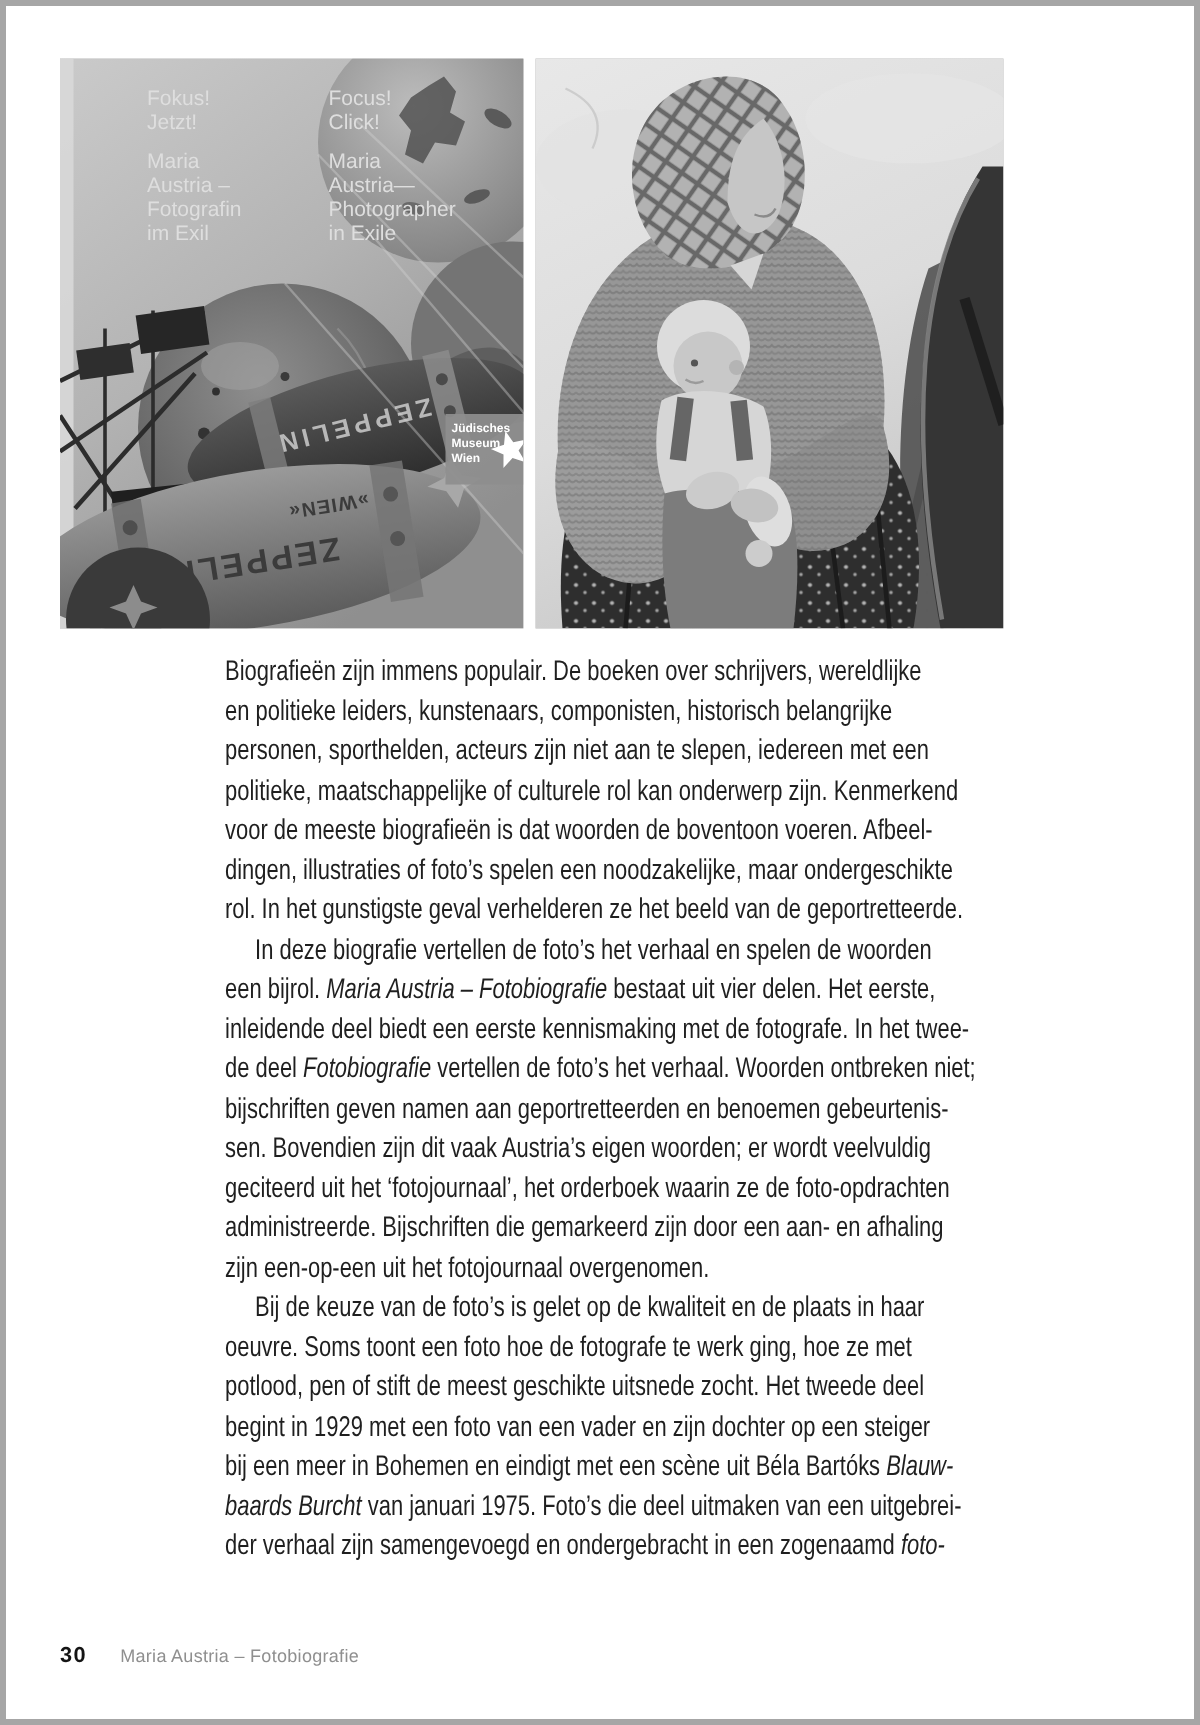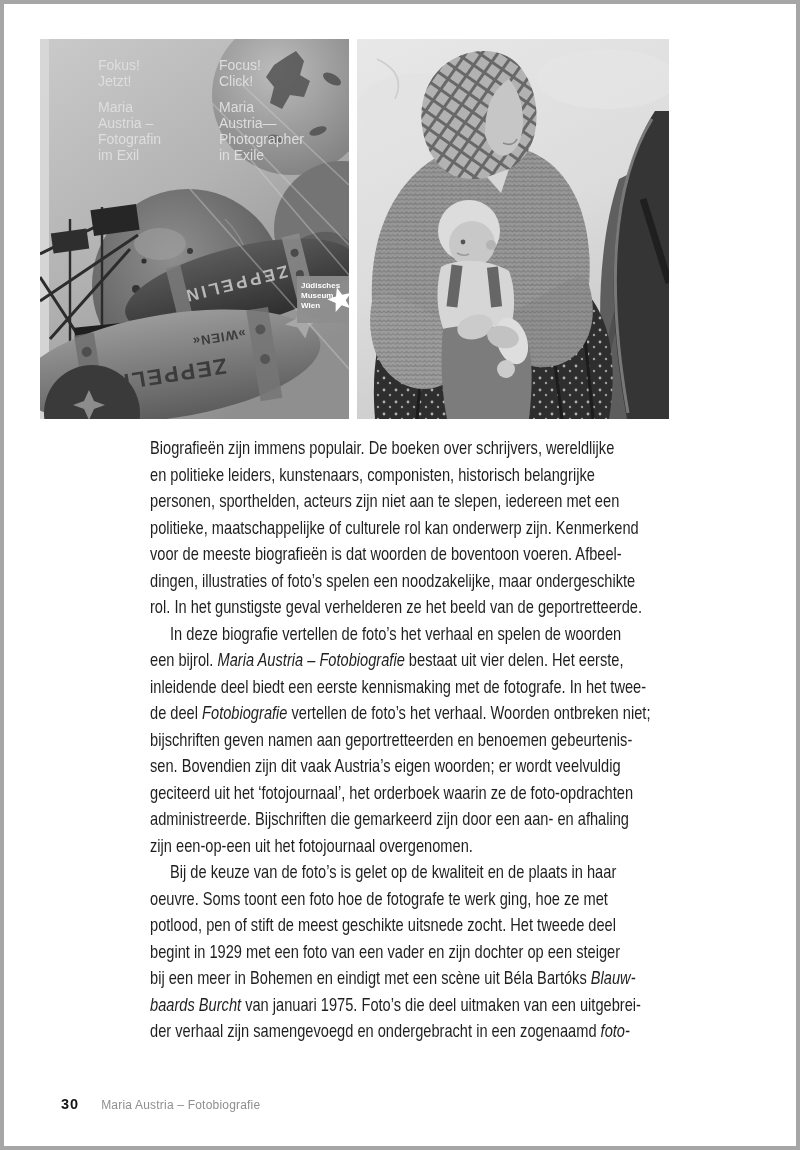--- a/index.html
+++ b/index.html
@@ -13,21 +13,21 @@
   .photo.portrait{left:353px;width:312px;}
   .photo svg{display:block;}
   .bodytext{
     position:absolute;left:146px;top:431px;width:700px;
     transform:scaleX(0.77);transform-origin:0 0;
     font-size:19px;line-height:26.5px;color:#1f1f1f;
   }
   .bodytext .line{white-space:nowrap;height:26.5px;}
   .bodytext .line.first{padding-left:26px;}
   .it{font-style:italic;}
-  .footer{position:absolute;left:36px;top:1092px;display:flex;align-items:baseline;margin-left:21px;}
+  .footer{position:absolute;left:36px;top:1092px;display:flex;align-items:baseline;}
   .pagenum{font-weight:bold;font-size:14.5px;color:#141414;letter-spacing:1px;}
   .runtitle{margin-left:22px;font-size:12px;color:#8f8f8f;letter-spacing:0.2px;}
 </style>
 </head>
 <body>
 
 <div class="page">
 
   <div class="photo cover">
     <svg width="309" height="380" viewBox="0 0 309 380">

